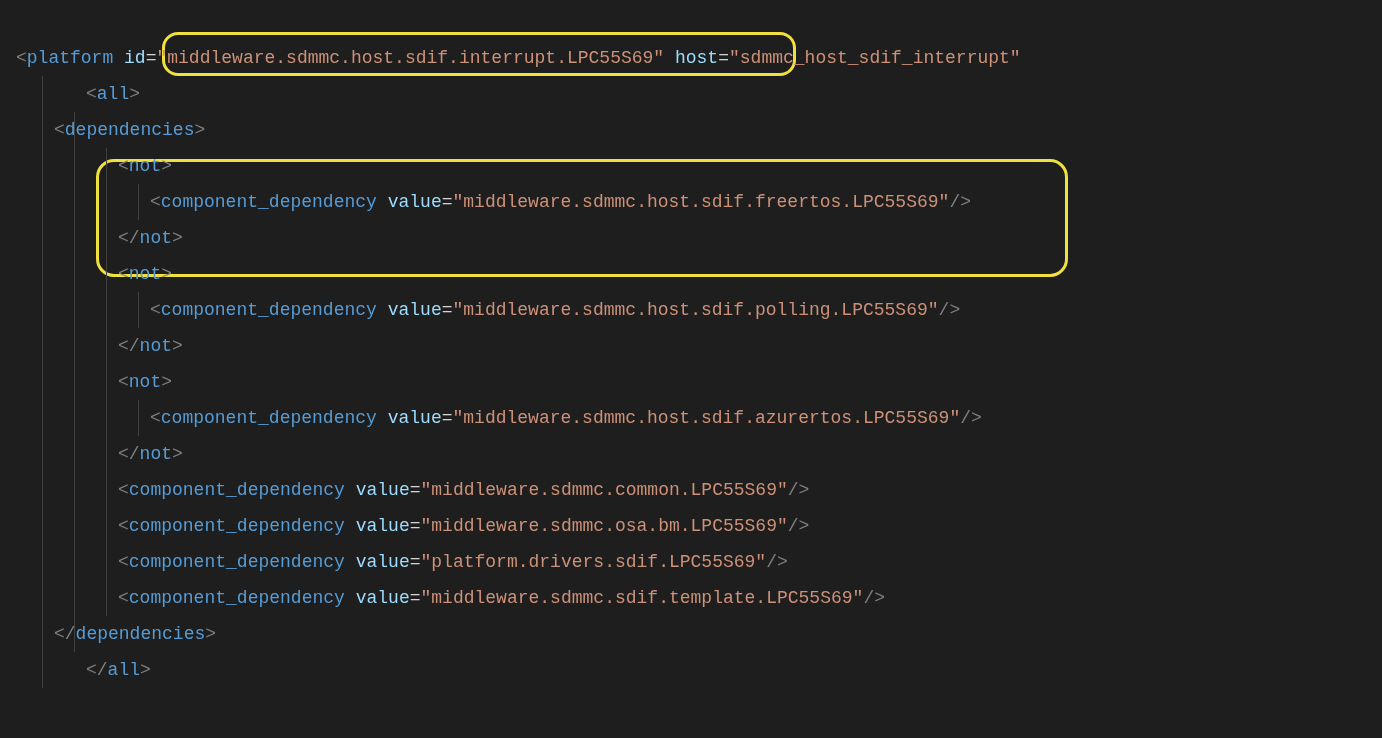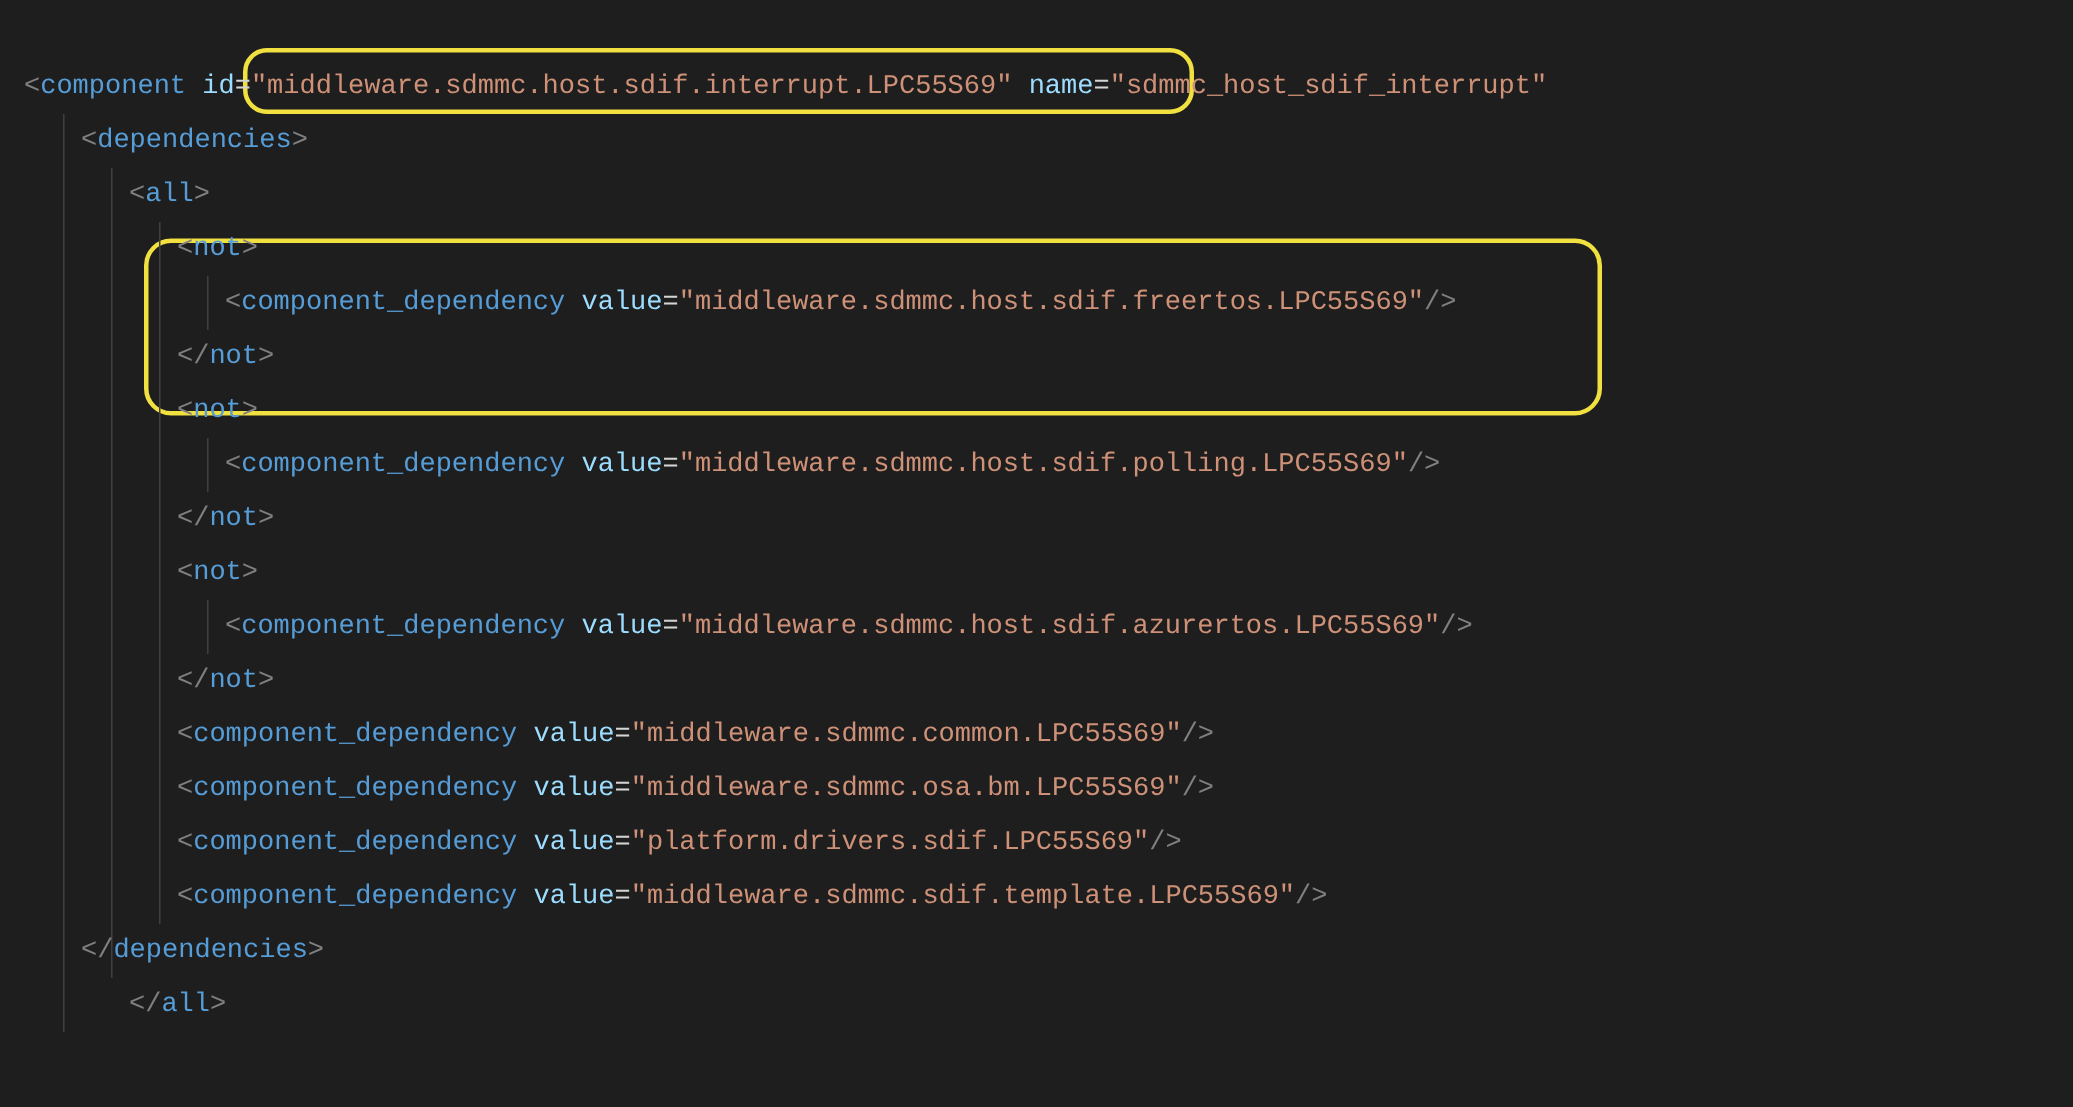--- a/index.html
+++ b/index.html
@@ -60,31 +60,31 @@
   <div class="highlight-rect" style="left:80px; top:119px; width:972px; height:118px;"></div>
 
   <div class="indent-guide" style="left:26px; top:36px; height:612px;"></div>
   <div class="indent-guide" style="left:58px; top:72px; height:540px;"></div>
   <div class="indent-guide" style="left:90px; top:108px; height:468px;"></div>
   <div class="indent-guide" style="left:122px; top:144px; height:36px;"></div>
   <div class="indent-guide" style="left:122px; top:252px; height:36px;"></div>
   <div class="indent-guide" style="left:122px; top:360px; height:36px;"></div>
 
   <div class="line">
-    <span class="bracket">&lt;</span><span class="tag">component</span>
+    <span class="bracket">&lt;</span><span class="tag">platform</span>
     <span class="attr">id</span><span class="eq">=</span><span class="str">"middleware.sdmmc.host.sdif.interrupt.LPC55S69"</span>
-    <span class="attr">name</span><span class="eq">=</span><span class="str">"sdmmc_host_sdif_interrupt"</span>
+    <span class="attr">host</span><span class="eq">=</span><span class="str">"sdmmc_host_sdif_interrupt"</span>
+  </div>
+
+  <div class="line" style="padding-left:70px;">
+    <span class="bracket">&lt;</span><span class="tag">all</span><span class="bracket">&gt;</span>
   </div>
 
   <div class="line" style="padding-left:38px;">
     <span class="bracket">&lt;</span><span class="tag">dependencies</span><span class="bracket">&gt;</span>
-  </div>
-
-  <div class="line" style="padding-left:70px;">
-    <span class="bracket">&lt;</span><span class="tag">all</span><span class="bracket">&gt;</span>
   </div>
 
   <div class="line" style="padding-left:102px;">
     <span class="bracket">&lt;</span><span class="tag">not</span><span class="bracket">&gt;</span>
   </div>
   <div class="line" style="padding-left:134px;">
     <span class="bracket">&lt;</span><span class="tag">component_dependency</span>
     <span class="attr">value</span><span class="eq">=</span><span class="str">"middleware.sdmmc.host.sdif.freertos.LPC55S69"</span><span class="bracket">/&gt;</span>
   </div>
   <div class="line" style="padding-left:102px;">

